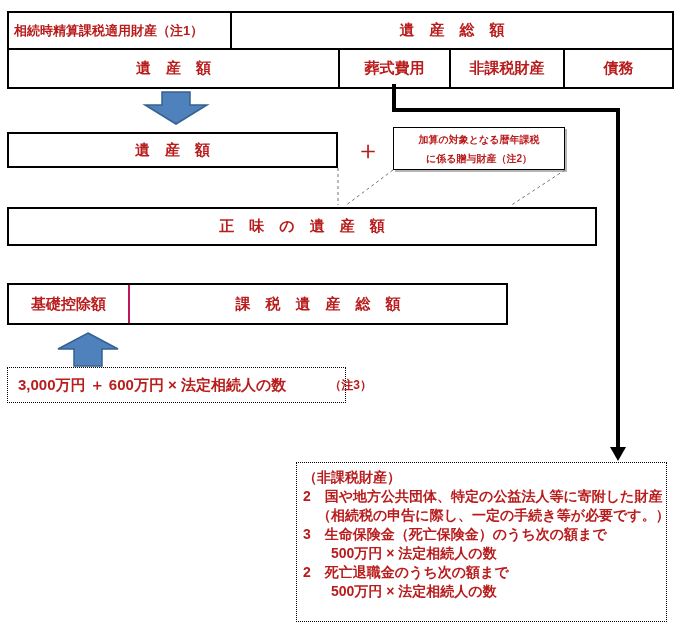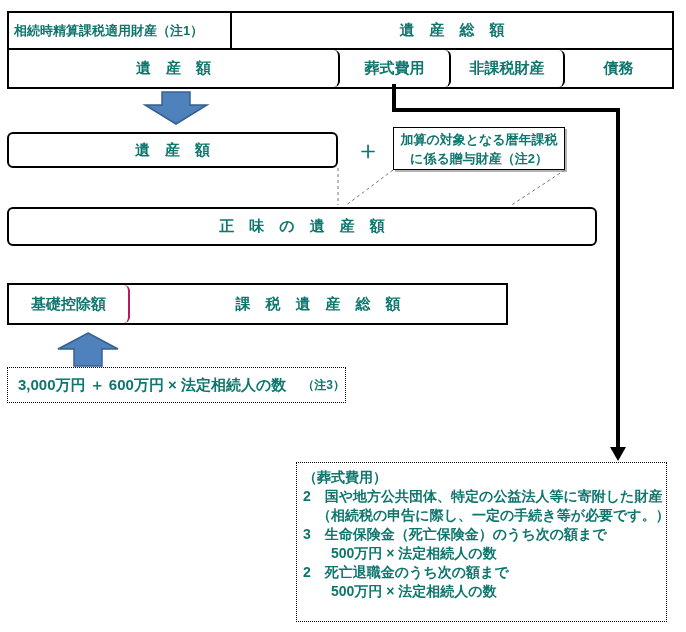--- a/index.html
+++ b/index.html
@@ -1,32 +1,32 @@
 <!DOCTYPE html>
 <html><head>
 <meta charset="utf-8">
 <style>
   html,body{margin:0;padding:0;background:#ffffff;}
   .canvas{
     position:relative;
     width:686px;height:632px;
     background:#ffffff;
     font-family:"Liberation Sans","DejaVu Sans",sans-serif;
-    color:#0f766e;
+    color:#b91c1c;
     overflow:hidden;
   }
   .overlay{
     position:absolute;left:0;top:0;width:686px;height:632px;
     pointer-events:none;
   }
   .box{position:absolute;box-sizing:border-box;background:#fff;}
   .solid{border:2px solid #000;}
-  .dotted{border:1px dotted #000;}
+  .dotted{border:1px dotted #000;gap:27px;}
   .center{display:flex;align-items:center;justify-content:center;}
-  .lbl{font-size:15px;font-weight:600;white-space:pre;border-radius:6px;}
+  .lbl{font-size:15px;font-weight:600;white-space:pre;}
   .lbl-sm{font-size:13px;font-weight:600;white-space:pre;}
   
   .toptable{position:absolute;left:7px;top:11px;width:667px;border:2px solid #000;box-sizing:border-box;background:#fff;}
   .row{display:flex;}
   .row1{height:35px;border-bottom:2px solid #000;}
   .row2{height:37px;}
   .cell{box-sizing:border-box;display:flex;align-items:center;justify-content:center;}
   .cell.sep{border-right:2px solid #000;}
   .c-settlement{width:223px;justify-content:flex-start;padding-left:5px;}
   .c-gross{flex:1;}
@@ -35,21 +35,21 @@
   .c-funeral{width:111px;}
   .c-debt{flex:1;text-align:center;}
   
   .estate2{left:7px;top:132px;width:331px;height:36px;}
   .plus{left:350px;top:132px;width:36px;height:36px;font-size:26px;font-weight:400;}
   .giftbox{
     left:393px;top:127px;width:172px;height:43px;
     border:1px solid #000;box-shadow:2px 2px 0 rgba(120,120,120,.55);
     display:flex;flex-direction:column;align-items:center;justify-content:center;
   }
-  .giftbox .l{font-size:13px;font-weight:600;line-height:19px;white-space:pre;}
+  .giftbox .l{font-size:10px;font-weight:600;line-height:19px;white-space:pre;}
   .netestate{left:7px;top:207px;width:590px;height:39px;}
   
   .dedrow{position:absolute;left:7px;top:283px;width:501px;height:42px;border:2px solid #000;box-sizing:border-box;display:flex;background:#fff;}
   .d-basic{width:121px;border-right:2px solid #be185d;}
   .d-taxable{flex:1;}
   
   .formula{
     left:7px;top:367px;width:339px;height:36px;
     display:flex;align-items:center;padding-left:10px;
   }
@@ -95,21 +95,21 @@
     <div class="cell d-basic lbl">基礎控除額</div>
     <div class="cell d-taxable lbl">課　税　遺　産　総　額</div>
   </div>
 
   <div class="box dotted formula">
     <span class="f-main">3,000万円 ＋ 600万円 × 法定相続人の数</span>
     <span class="f-note">（注3）</span>
   </div>
 
   <div class="box dotted notebox">
-    <div class="n">（葬式費用）</div>
+    <div class="n">（非課税財産）</div>
     <div class="n">2　国や地方公共団体、特定の公益法人等に寄附した財産</div>
     <div class="n">　（相続税の申告に際し、一定の手続き等が必要です。）</div>
     <div class="n">3　生命保険金（死亡保険金）のうち次の額まで</div>
     <div class="n">　　500万円 × 法定相続人の数</div>
     <div class="n">2　死亡退職金のうち次の額まで</div>
     <div class="n">　　500万円 × 法定相続人の数</div>
   </div>
 
   <svg class="overlay" xmlns="http://www.w3.org/2000/svg">
 

